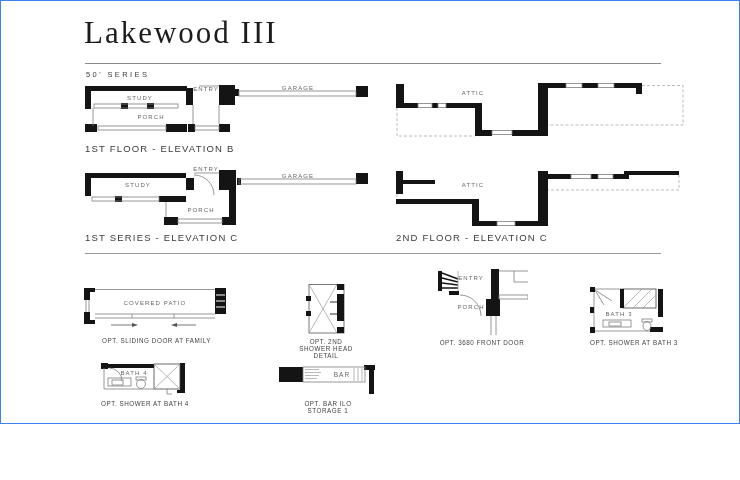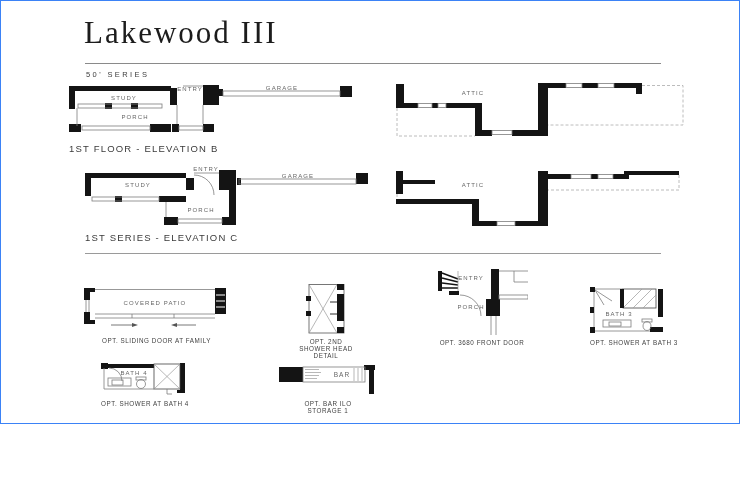--- a/index.html
+++ b/index.html
@@ -32,21 +32,21 @@
 </style>
 </head>
 <body>
 
 <div id="page">
 
   <div class="title">Lakewood III</div>
   <div class="subtitle">50' SERIES</div>
   <div class="hrule" style="left:84px;top:62px;width:576px;"></div>
 
-  <div class="plan" style="left:68px;top:82px;width:283px;">
+  <div class="plan" style="left:84px;top:82px;width:283px;">
     <svg width="283" height="57" viewBox="0 0 283 57">
       <g class="wall">
         <rect x="0" y="3" width="13" height="5"></rect>
           <rect x="0" y="3" width="6" height="23"></rect>
         <rect x="13" y="3" width="89" height="5"></rect>
         <rect x="101" y="5" width="7" height="17"></rect>
           <rect x="134" y="2" width="16" height="20"></rect>
         <rect x="0" y="41" width="12" height="8"></rect>
           <rect x="81" y="41" width="21" height="8"></rect>
         <rect x="103" y="41" width="7" height="8"></rect>
@@ -157,20 +157,21 @@
         <rect x="175" y="3.5" width="20" height="4"></rect>
           <rect x="202" y="3.5" width="15" height="4"></rect>
         <rect x="101" y="50.5" width="18" height="4"></rect>
       </g>
       <g class="dash">
         <line x1="1" y1="23" x2="1" y2="28"></line>
         <polyline points="283,4 283,19 152,19"></polyline>
       </g>
       <text x="77" y="16">ATTIC</text>
     </svg>
+    <div class="plancap">2ND FLOOR - ELEVATION C</div>
   </div>
 
   <div class="hrule" style="left:84px;top:252px;width:576px;background:#9a9a9a;"></div>
 
   <div class="plan" style="left:83px;top:285px;width:145px;">
     <svg width="145" height="47" viewBox="0 0 145 47">
       <g class="wall">
         <rect x="0" y="2" width="11" height="4"></rect>
           <rect x="0" y="2" width="6" height="12"></rect>
         <rect x="0" y="26" width="6" height="12"></rect>

